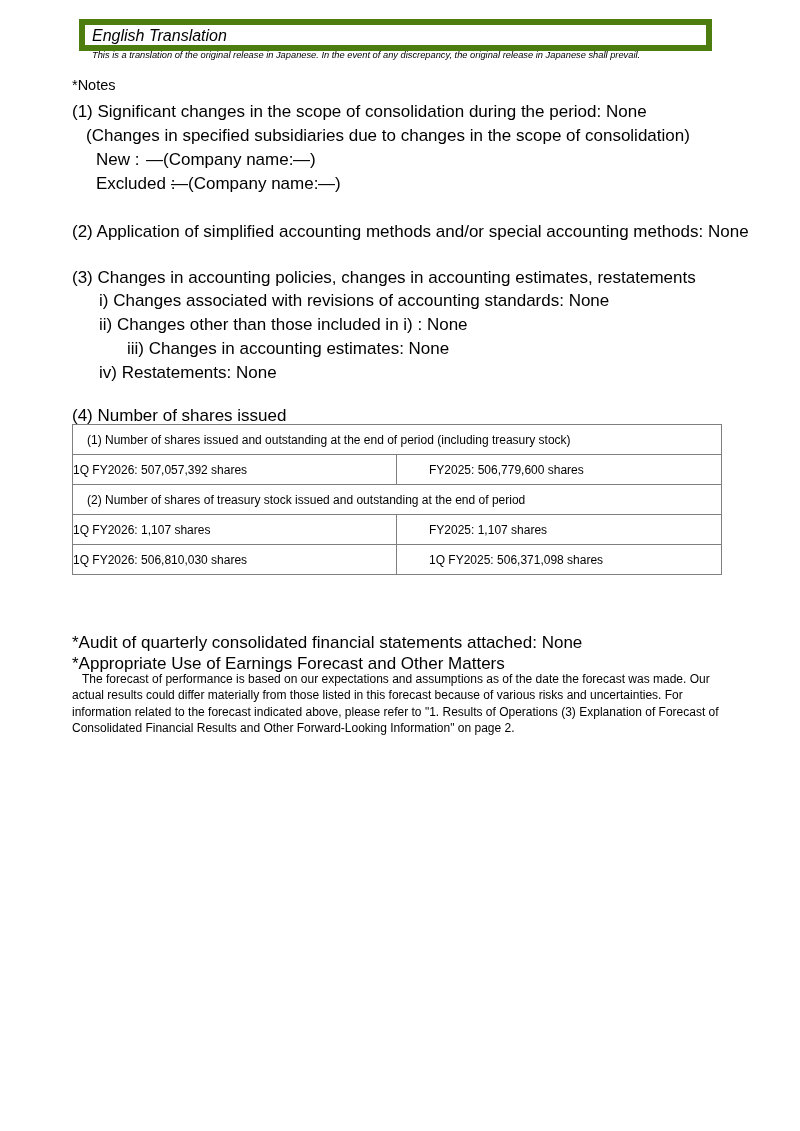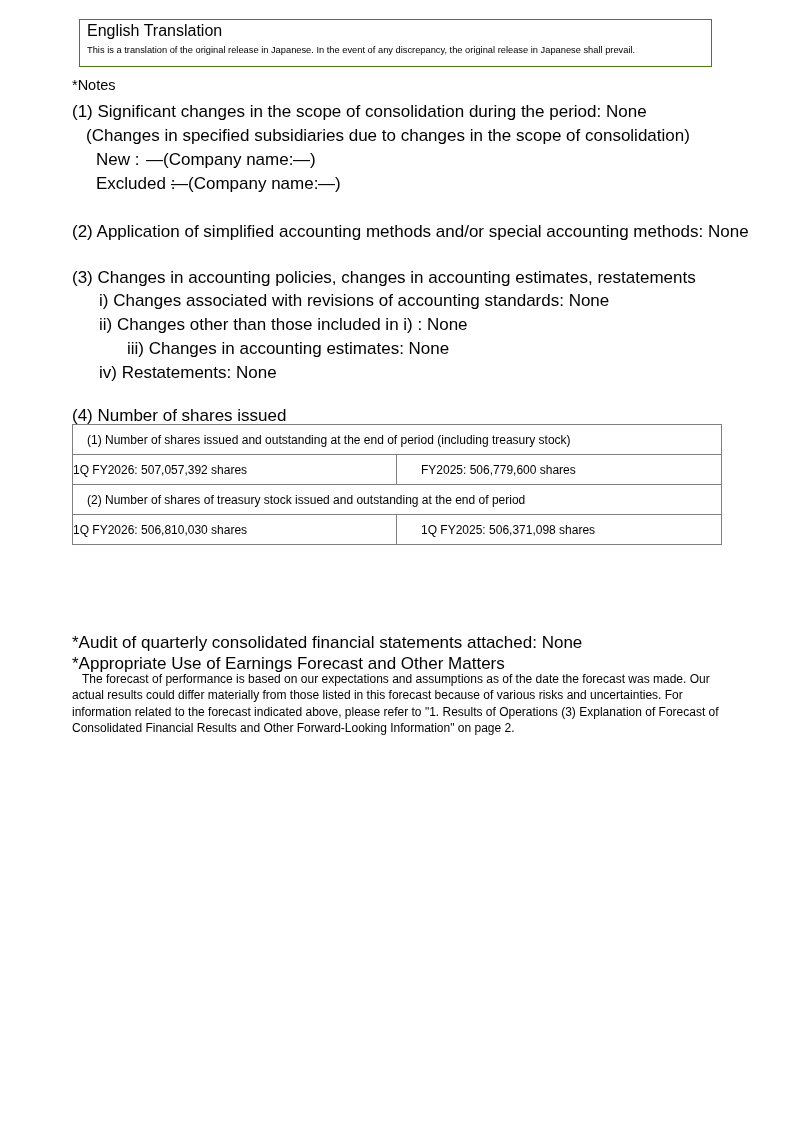--- a/index.html
+++ b/index.html
@@ -1,30 +1,30 @@
 <!DOCTYPE html>
 <html><head>
 <meta charset="utf-8">
 <style>
   html, body { margin: 0; padding: 0; background: #ffffff; }
   body { width: 800px; height: 1131px; position: relative; overflow: hidden;
          font-family: "Liberation Sans", sans-serif; color: #000; }
   .abs { position: absolute; white-space: nowrap; }
-  .header-box { position: absolute; left: 79px; top: 19px; width: 633px; height: 48px;
-                border: 1px solid #4d7c0f; box-sizing: border-box; }
+  .header-box { position: absolute; left: 79px; top: 19px; width: 633px; height: 32px;
+                border: 6px solid #4d7c0f; box-sizing: border-box; font-style: italic; }
   .header-title { position: absolute; left: 7px; top: 2px; font-size: 16px; }
   .header-sub { position: absolute; left: 7px; top: 25px; font-size: 9.3px; }
   .t12 { font-size: 17px; }
   .t14 { font-size: 14.5px; }
   table.shares { position: absolute; left: 72px; top: 424px; width: 650px;
                  border-collapse: collapse; font-size: 12px; }
   table.shares td { border: 1px solid #7f7f7f; height: 29px; padding: 0; vertical-align: middle; }
   table.shares td.full { padding-left: 14px; }
   table.shares td.half { width: 323px; }
-  table.shares td.half2 { padding-left: 24px; margin-top: 28px; }
+  table.shares td.half2 { padding-left: 32px; margin-top: 28px; }
   .para { position: absolute; left: 72px; top: 671px; width: 658px; font-size: 12px; line-height: 16.3px; }
 </style>
 </head>
 <body>
 
 <div class="header-box">
   <div class="header-title">English Translation</div>
   <div class="header-sub">This is a translation of the original release in Japanese. In the event of any discrepancy, the original release in Japanese shall prevail.</div>
 </div>
 
@@ -55,20 +55,24 @@
     <td class="full" colspan="2">(1) Number of shares issued and outstanding at the end of period (including treasury stock)</td>
   </tr>
   <tr>
     <td class="half">1Q FY2026: 507,057,392 shares</td>
     <td class="half2">FY2025: 506,779,600 shares</td>
   </tr>
   <tr>
     <td class="full" colspan="2">(2) Number of shares of treasury stock issued and outstanding at the end of period</td>
   </tr>
   <tr>
+    <td class="half">1Q FY2026: 1,107 shares</td>
+    <td class="half2">FY2025: 1,107 shares</td>
+  </tr>
+  <tr>
     <td class="half">1Q FY2026: 506,810,030 shares</td>
     <td class="half2">1Q FY2025: 506,371,098 shares</td>
   </tr>
 </tbody>
   </table>
 
 <div class="abs t12" style="left:72px; top:633px;">*Audit of quarterly consolidated financial statements attached: None</div>
 <div class="abs t12" style="left:72px; top:654px;">*Appropriate Use of Earnings Forecast and Other Matters</div>
 <div class="para">&nbsp;&nbsp;&nbsp;The forecast of performance is based on our expectations and assumptions as of the date the forecast was made. Our actual results could differ materially from those listed in this forecast because of various risks and uncertainties. For information related to the forecast indicated above, please refer to "1. Results of Operations (3) Explanation of Forecast of Consolidated Financial Results and Other Forward-Looking Information" on page 2.</div>
 

